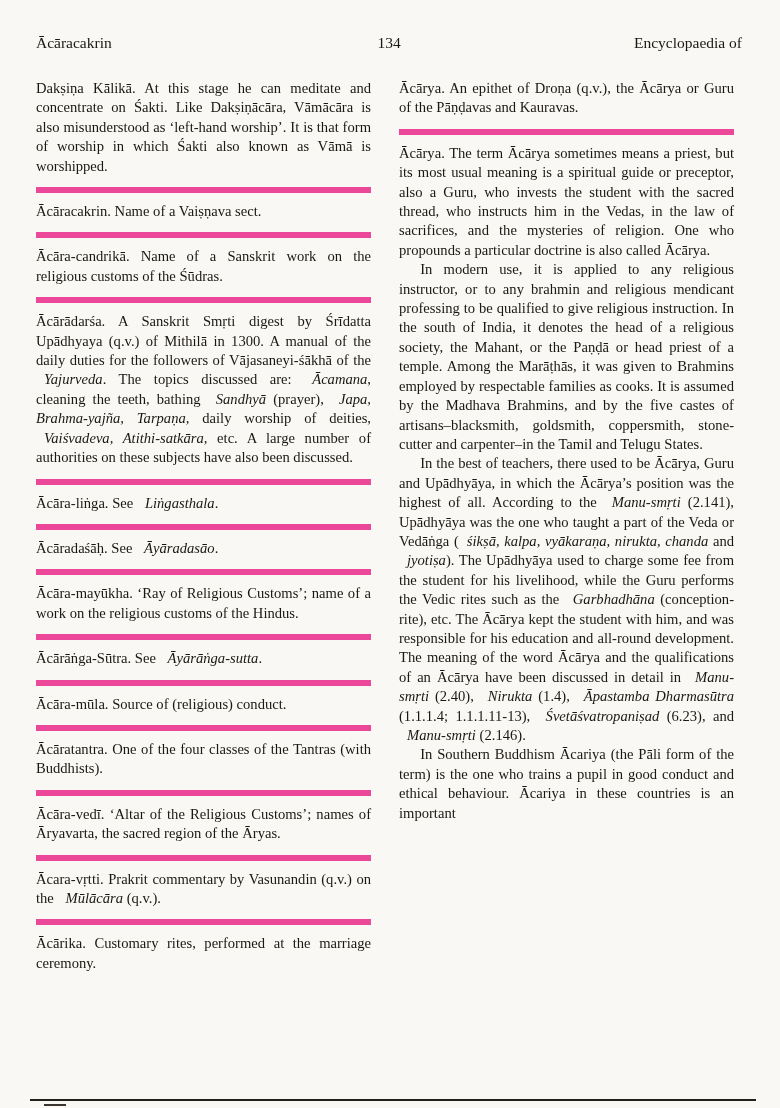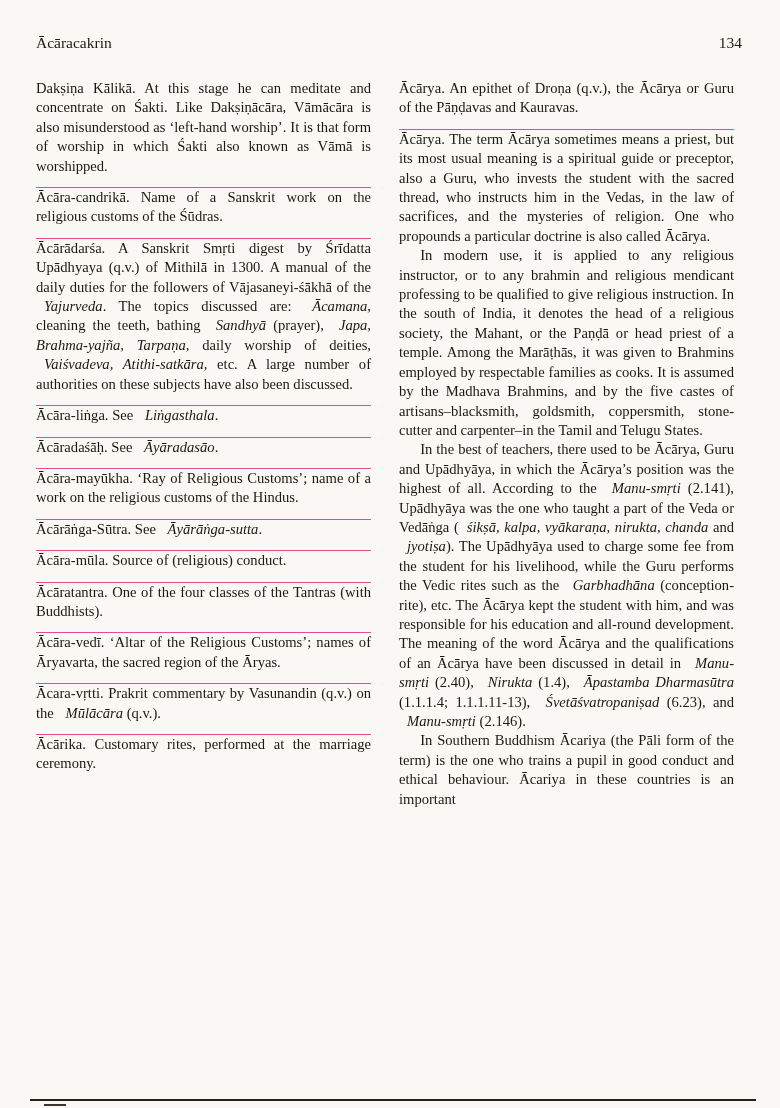--- a/index.html
+++ b/index.html
@@ -35,21 +35,22 @@
     width: 335px;
     font-size: 14.6px;
     line-height: 19.4px;
     text-align: justify;
   }
   p.entry { margin-top: 11px; }
   .col p.entry:first-child { margin-top: 0; }
   p.entry.cont { margin-top: 0; }
   p.entry.indent { text-indent: 1.45em; font-family: Liberation Serif, serif; }
   p.entry.sep {
-    border-top: 1px solid #ec4899;
+    border-top: 6px solid #ec4899;
+    padding-top: 9px;
   }
   .b { font-weight: normal; }
   .i { font-style: italic; margin-left: 8px; }
   .scan-edge-line {
     position: absolute;
     left: 30px;
     right: 24px;
     bottom: 7px;
     height: 2px;
     background: #23201b;
@@ -64,25 +65,27 @@
   }
 </style>
 </head>
 <body>
 
 <div class="page">
 
   <div class="running-head">
     <span class="rh-left">Ācāracakrin</span>
     <span class="rh-center">134</span>
+    <span class="rh-right">Encyclopaedia of</span>
   </div>
 
   <div class="columns">
     <div class="col" id="col-left">
         <p class="entry"><span>Dakṣiṇa Kālikā. At this stage he can meditate and concentrate on Śakti. Like Dakṣiṇācāra, Vāmācāra is also misunderstood as ‘left-hand worship’. It is that form of worship in which Śakti also known as Vāmā is worshipped.</span></p>
+        <p class="entry sep"><span class="b">Ācāracakrin.</span><span> Name of a Vaiṣṇava sect.</span></p>
         <p class="entry sep"><span class="b">Ācāra-candrikā.</span><span> Name of a Sanskrit work on the religious customs of the Śūdras.</span></p>
         <p class="entry sep"><span class="b">Ācārādarśa.</span><span> A Sanskrit Smṛti digest by Śrīdatta Upādhyaya (q.v.) of Mithilā in 1300. A manual of the daily duties for the followers of Vājasaneyi-śākhā of the </span><span class="i">Yajurveda</span><span>. The topics discussed are: </span><span class="i">Ācamana</span><span>, cleaning the teeth, bathing </span><span class="i">Sandhyā</span><span> (prayer), </span><span class="i">Japa, Brahma-yajña, Tarpaṇa,</span><span> daily worship of deities, </span><span class="i">Vaiśvadeva, Atithi-satkāra,</span><span> etc. A large number of authorities on these subjects have also been discussed.</span></p>
         <p class="entry sep"><span class="b">Ācāra-liṅga.</span><span> See </span><span class="i">Liṅgasthala</span><span>.</span></p>
         <p class="entry sep"><span class="b">Ācāradaśāḥ.</span><span> See </span><span class="i">Āyāradasāo</span><span>.</span></p>
         <p class="entry sep"><span class="b">Ācāra-mayūkha.</span><span> ‘Ray of Religious Customs’; name of a work on the religious customs of the Hindus.</span></p>
         <p class="entry sep"><span class="b">Ācārāṅga-Sūtra.</span><span> See </span><span class="i">Āyārāṅga-sutta</span><span>.</span></p>
         <p class="entry sep"><span class="b">Ācāra-mūla.</span><span> Source of (religious) conduct.</span></p>
         <p class="entry sep"><span class="b">Ācāratantra.</span><span> One of the four classes of the Tantras (with Buddhists).</span></p>
         <p class="entry sep"><span class="b">Ācāra-vedī.</span><span> ‘Altar of the Religious Customs’; names of Āryavarta, the sacred region of the Āryas.</span></p>
         <p class="entry sep"><span class="b">Ācara-vṛtti.</span><span> Prakrit commentary by Vasunandin (q.v.) on the </span><span class="i">Mūlācāra</span><span> (q.v.).</span></p>

